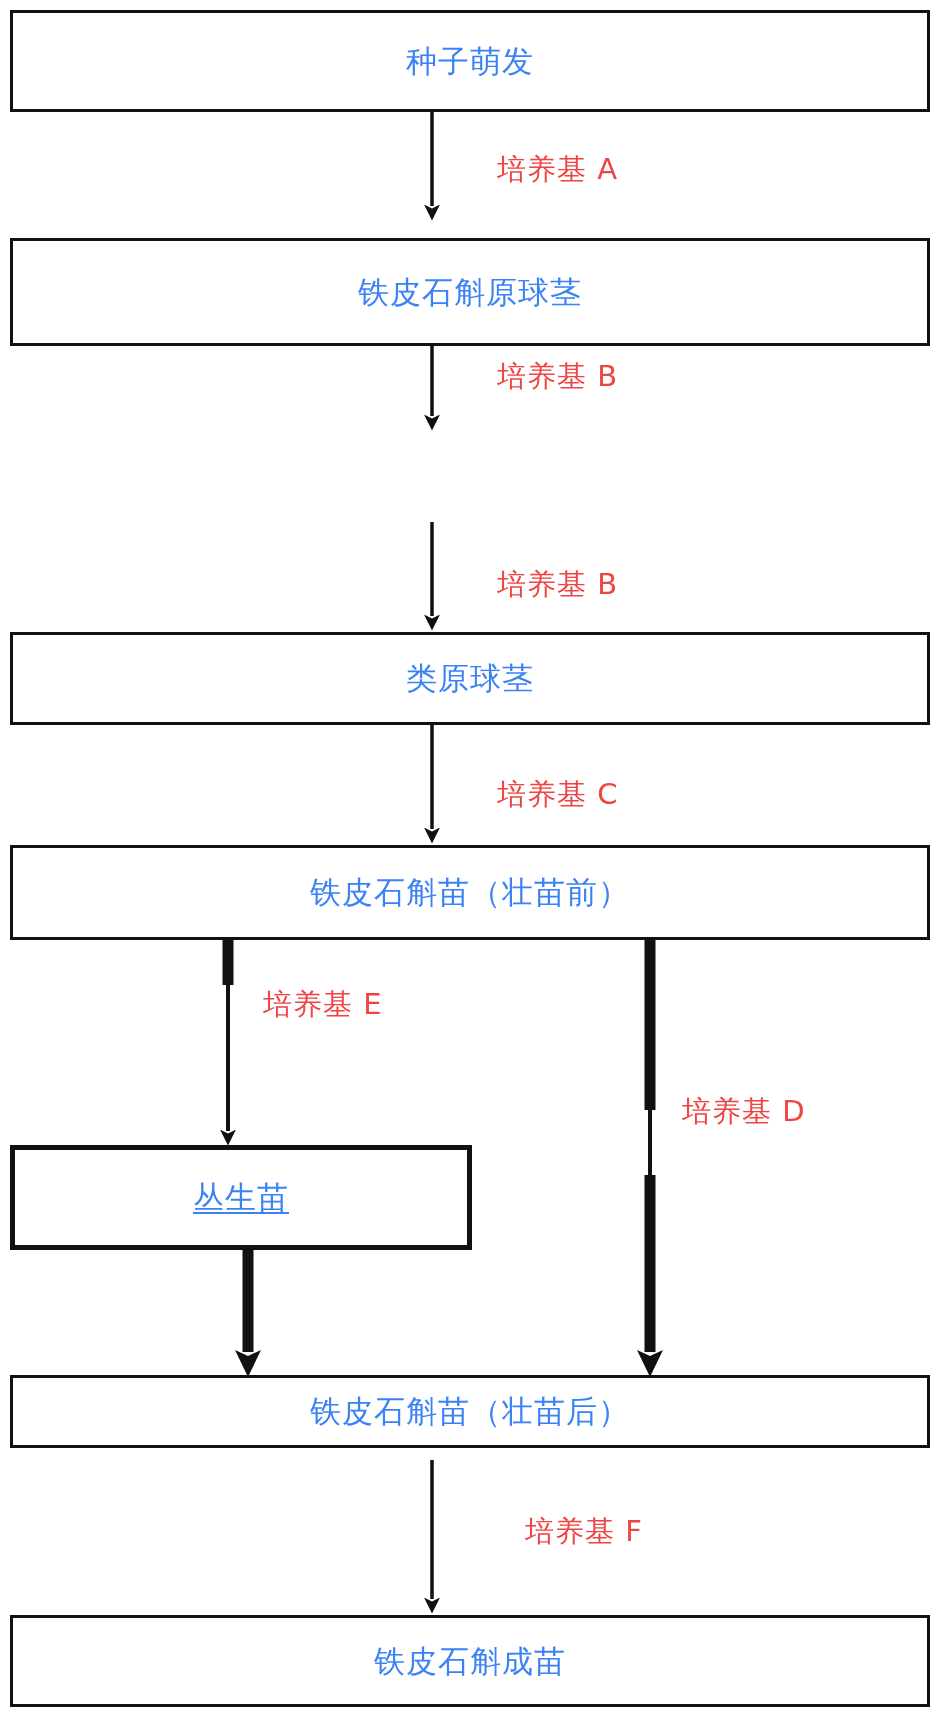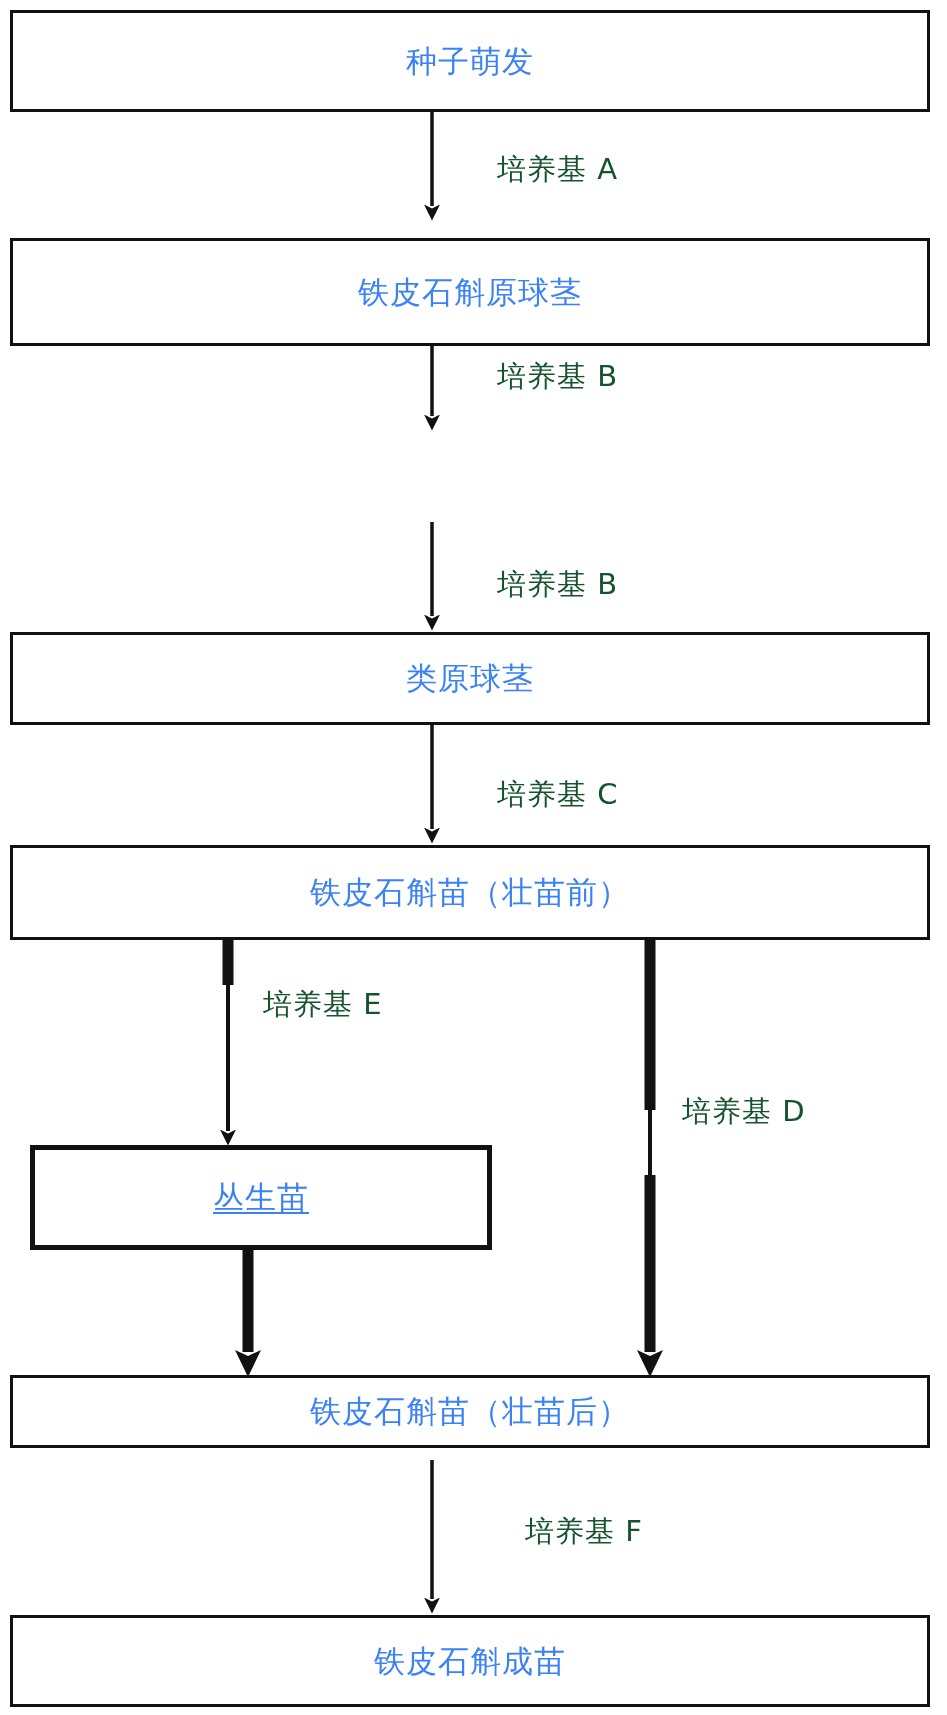--- a/index.html
+++ b/index.html
@@ -35,21 +35,21 @@
     font-weight: 500;
   }
   .node-label.underlined {
     text-decoration: underline;
     text-decoration-thickness: 2px;
     text-underline-offset: 4px;
   }
   .edge-label {
     position: absolute;
     font-size: 29px;
-    color: #14532d;
+    color: #ef4444;
     white-space: nowrap;
     letter-spacing: 1px;
   }
   svg.wires {
     position: absolute;
     left: 0;
     top: 0;
     width: 947px;
     height: 1715px;
     pointer-events: none;
@@ -116,21 +116,21 @@
 
 
   <div class="node" style="left:10px; top:632px; width:920px; height:93px;">
     <span class="node-label">类原球茎</span>
   </div>
 
   <div class="node" style="left:10px; top:845px; width:920px; height:95px;">
     <span class="node-label">铁皮石斛苗（壮苗前）</span>
   </div>
 
-  <div class="node" style="left:10px; top:1145px; width:462px; height:105px; border-width:5px;margin-left:20px;">
+  <div class="node" style="left:10px; top:1145px; width:462px; height:105px; border-width:5px;">
     <span class="node-label underlined">丛生苗</span>
   </div>
 
   <div class="node" style="left:10px; top:1375px; width:920px; height:73px;">
     <span class="node-label">铁皮石斛苗（壮苗后）</span>
   </div>
 
   <div class="node" style="left:10px; top:1615px; width:920px; height:92px;">
     <span class="node-label">铁皮石斛成苗</span>
   </div>

